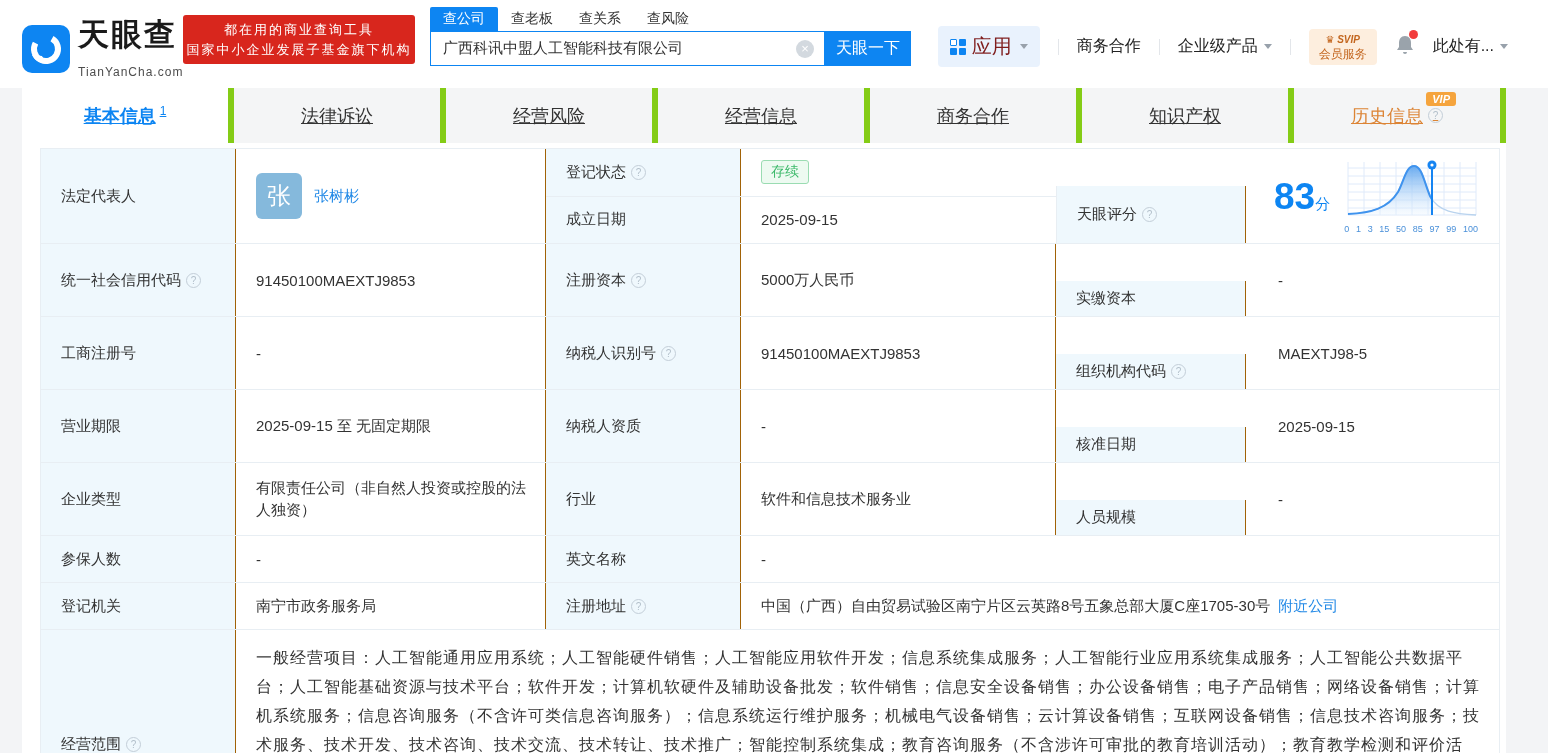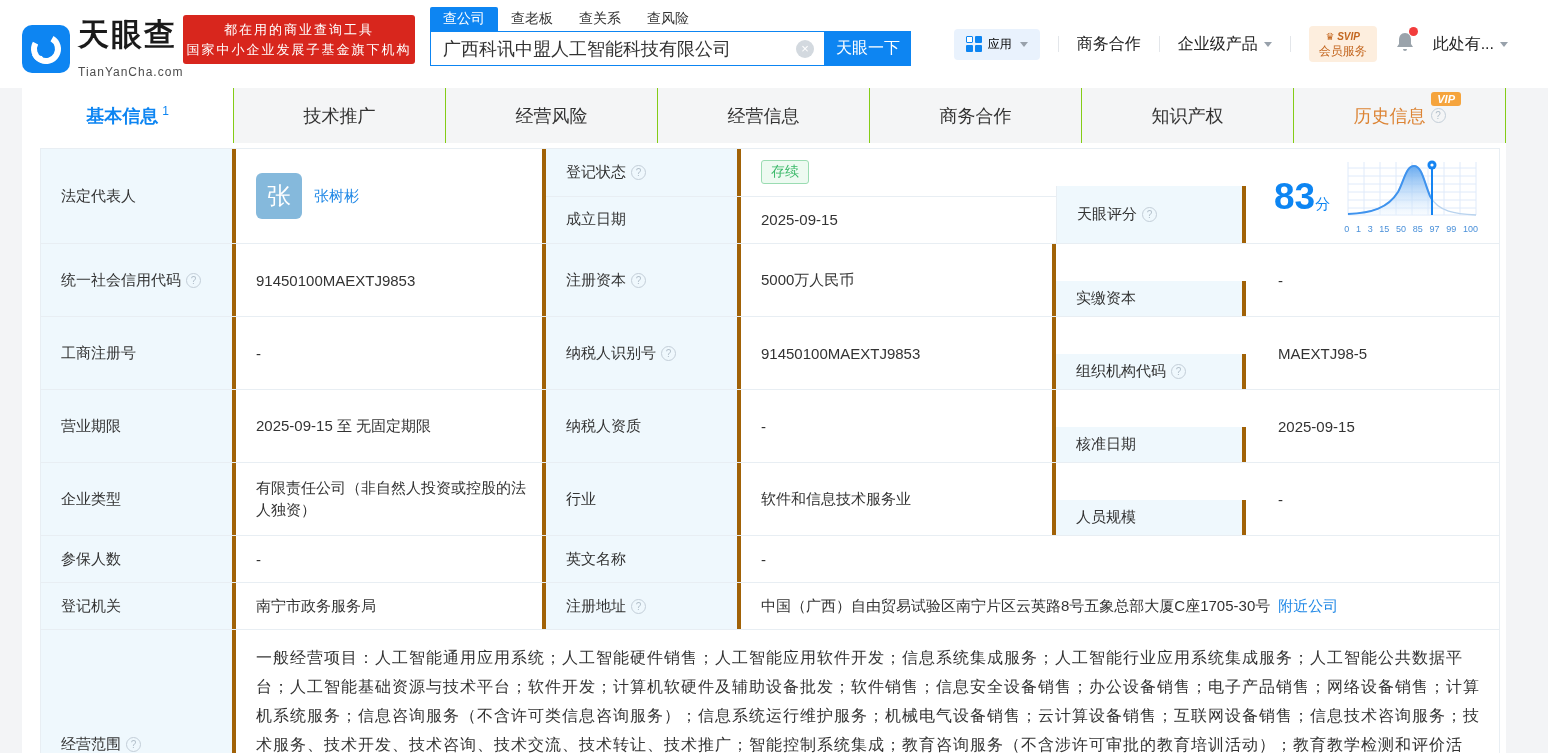--- a/index.html
+++ b/index.html
@@ -15,64 +15,64 @@
   .logo-domain { font-size:12px; color:#4d4d4d; letter-spacing:1px; margin-top:14px; }
   .slogan { position:absolute; left:183px; top:15px; width:232px; height:49px; background:#d8261d;
     border-radius:3px; color:#fff; font-size:13px; display:flex; flex-direction:column;
     justify-content:center; align-items:center; line-height:20px; letter-spacing:2px; }
   .search-area { position:absolute; left:430px; top:7px; }
   .search-tabs { display:flex; align-items:flex-end; gap:0; height:24px; }
   .search-tab { font-size:14px; color:#333; padding:3px 13px; cursor:pointer; }
   .search-tab.active { background:#0d85f2; color:#fff; border-radius:2px 2px 0 0; }
   .search-box { display:flex; height:35px; width:481px; }
   .search-input-wrap { position:relative; flex:1; border:1px solid #0d85f2; background:#fff; }
-  .search-input { width:100%; height:100%; border:none; outline:none; font-size:18px; color:#333;
+  .search-input { width:100%; height:100%; border:none; outline:none; font-size:15px; color:#333;
     padding:0 36px 0 12px; font-family:inherit; }
   .clear-btn { position:absolute; right:10px; top:8px; width:18px; height:18px; border-radius:50%;
     background:#d3d9df; color:#fff; font-size:13px; line-height:17px; text-align:center; cursor:pointer; }
   .search-btn { width:86px; background:#0d85f2; color:#fff; border:none; font-size:16px;
     cursor:pointer; font-family:inherit; }
   .hnav { position:absolute; right:40px; top:26px; display:flex; align-items:center; gap:18px; }
   .apps-btn { display:flex; align-items:center; gap:6px; background:#e9f2fd; border-radius:4px;
     padding:7px 12px; cursor:pointer; }
   .grid-icon { display:grid; grid-template-columns:7px 7px; grid-template-rows:7px 7px; gap:2px; }
   .grid-icon i { background:#0d85f2; border-radius:1px; }
   .grid-icon i.o { background:#fff; border:1.5px solid #0d85f2; }
-  .apps-label { font-size:12px; color:#000000; }
+  .apps-label { font-size:20px; color:#7f1d1d; }
   .caret { width:0; height:0; border-left:4px solid transparent; border-right:4px solid transparent;
     border-top:5px solid #98a1ab; display:inline-block; margin-left:2px; }
   .vsep { width:1px; height:16px; background:#e3e6ea; }
   .hnav-link { font-size:16px; color:#222; cursor:pointer; display:flex; align-items:center; gap:4px; }
   .svip-badge { background:#fdeede; border-radius:4px; padding:3px 10px; text-align:center;
     cursor:pointer; line-height:15px; }
   .svip-top { font-size:10px; font-weight:bold; font-style:italic; color:#c3661f; }
   .svip-bottom { font-size:12px; color:#c3661f; }
   .bell-wrap { position:relative; cursor:pointer; }
   .bell-dot { position:absolute; right:-3px; top:-4px; width:9px; height:9px; border-radius:50%;
     background:#f23c3c; }
 
   
   .card { position:absolute; left:22px; top:88px; width:1484px; height:665px; background:#fff; }
   .tabbar { display:flex; height:55px; background:#f4f5f6; }
   .tab { flex:1; display:flex; align-items:center; justify-content:center; font-size:18px; color:#333;
-    cursor:pointer; position:relative; border-right:1px solid #84cc16; }
+    cursor:pointer; position:relative; border-right:6px solid #84cc16;text-decoration:underline; }
   .tab.active { background:#fff; color:#0d85f2; font-weight:bold; }
   .tab sup { font-size:12px; color:#0d85f2; margin-left:4px; margin-top:-10px; font-weight:normal; }
   .tab.orange { color:#dc8435; }
   .vip-badge { position:absolute; top:4px; right:44px; background:#f5a43d; color:#fff; font-size:11px;
     font-weight:bold; font-style:italic; padding:1px 6px; border-radius:3px; }
   .help { display:inline-block; width:15px; height:15px; border:1px solid #c3ced8; border-radius:50%;
     color:#b2bfca; font-size:10px; line-height:14px; text-align:center; margin-left:5px;
     vertical-align:middle; cursor:pointer; flex:none; }
 
   
   .table { margin:5px 6px 0 18px; border:1px solid #e8eef3; font-size:15px; }
   .trow { display:flex; border-bottom:1px solid #e8eef3; }
   .trow:last-child { border-bottom:none; }
-  .cell { display:flex; align-items:center; padding:8px 10px 8px 20px; border-right:4px solid #a16207; }
+  .cell { display:flex; align-items:center; padding:8px 10px 8px 20px; border-right:1px solid #a16207; }
   .cell:last-child { border-right:none; }
   .lbl { background:#eff8fd; color:#333; }
   .w-l1{width:195px;flex:none;} .w-v1{width:310px;flex:none;}
   .w-l2{width:195px;flex:none;} .w-v2{width:315px;flex:none;}
   .w-l3{width:190px;flex:none;margin-top:37px;} .w-v3{width:255px;flex:none;margin-left:12px;}
   .h-std{min-height:47px;} .h-tall{min-height:71px;}
   .midstack { width:510px; flex:none; display:flex; flex-direction:column; }
   .midstack .srow { display:flex; flex:1; }
   .midstack .srow:first-child { border-bottom:1px solid #e8eef3; }
   .avatar { width:46px; height:46px; border-radius:6px; background:#85b9dc; color:#fff; font-size:24px;
@@ -167,21 +167,21 @@
   </div>
 </div>
 
 <div class="card">
 
   <div class="tabbar">
     <div class="tab active">
       <span>基本信息</span>
       <sup>1</sup>
     </div>
-    <div class="tab">技术推广</div>
+    <div class="tab">法律诉讼</div>
     <div class="tab">经营风险</div>
     <div class="tab">经营信息</div>
     <div class="tab">商务合作</div>
     <div class="tab">知识产权</div>
     <div class="tab orange">
       <span class="vip-badge">VIP</span>
       <span>历史信息</span>
       <span class="help">?</span>
     </div>
   </div>

